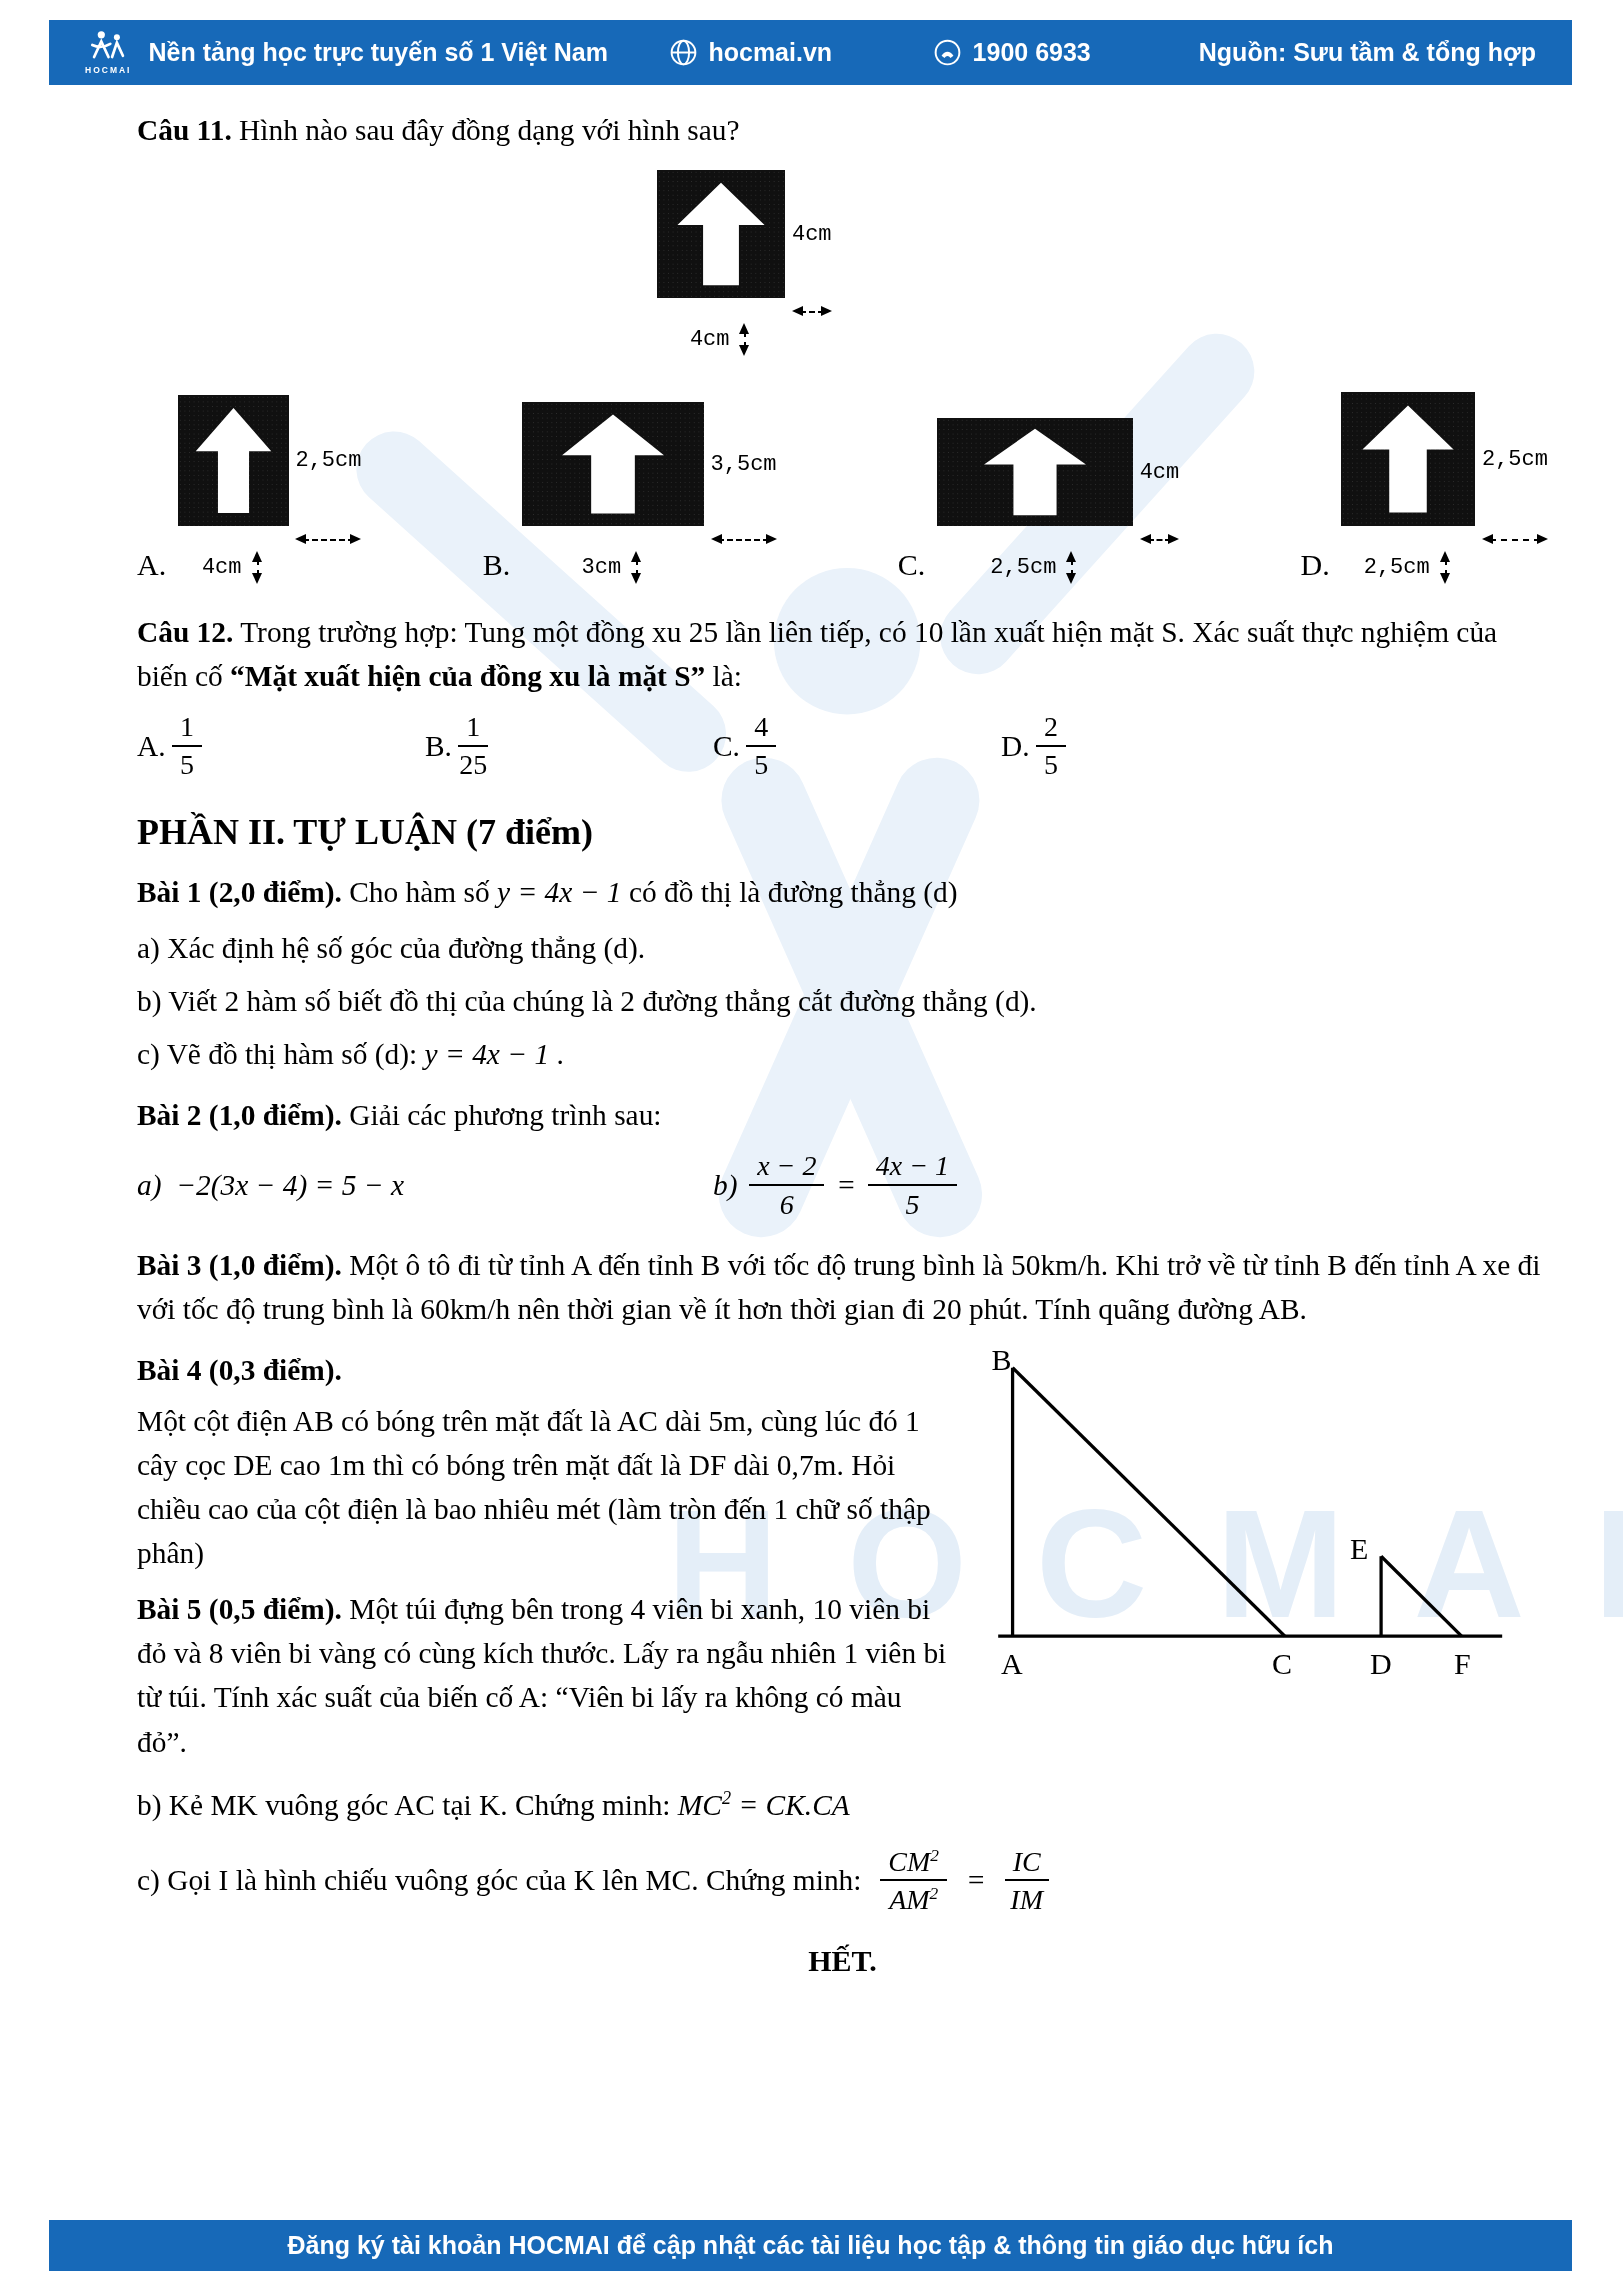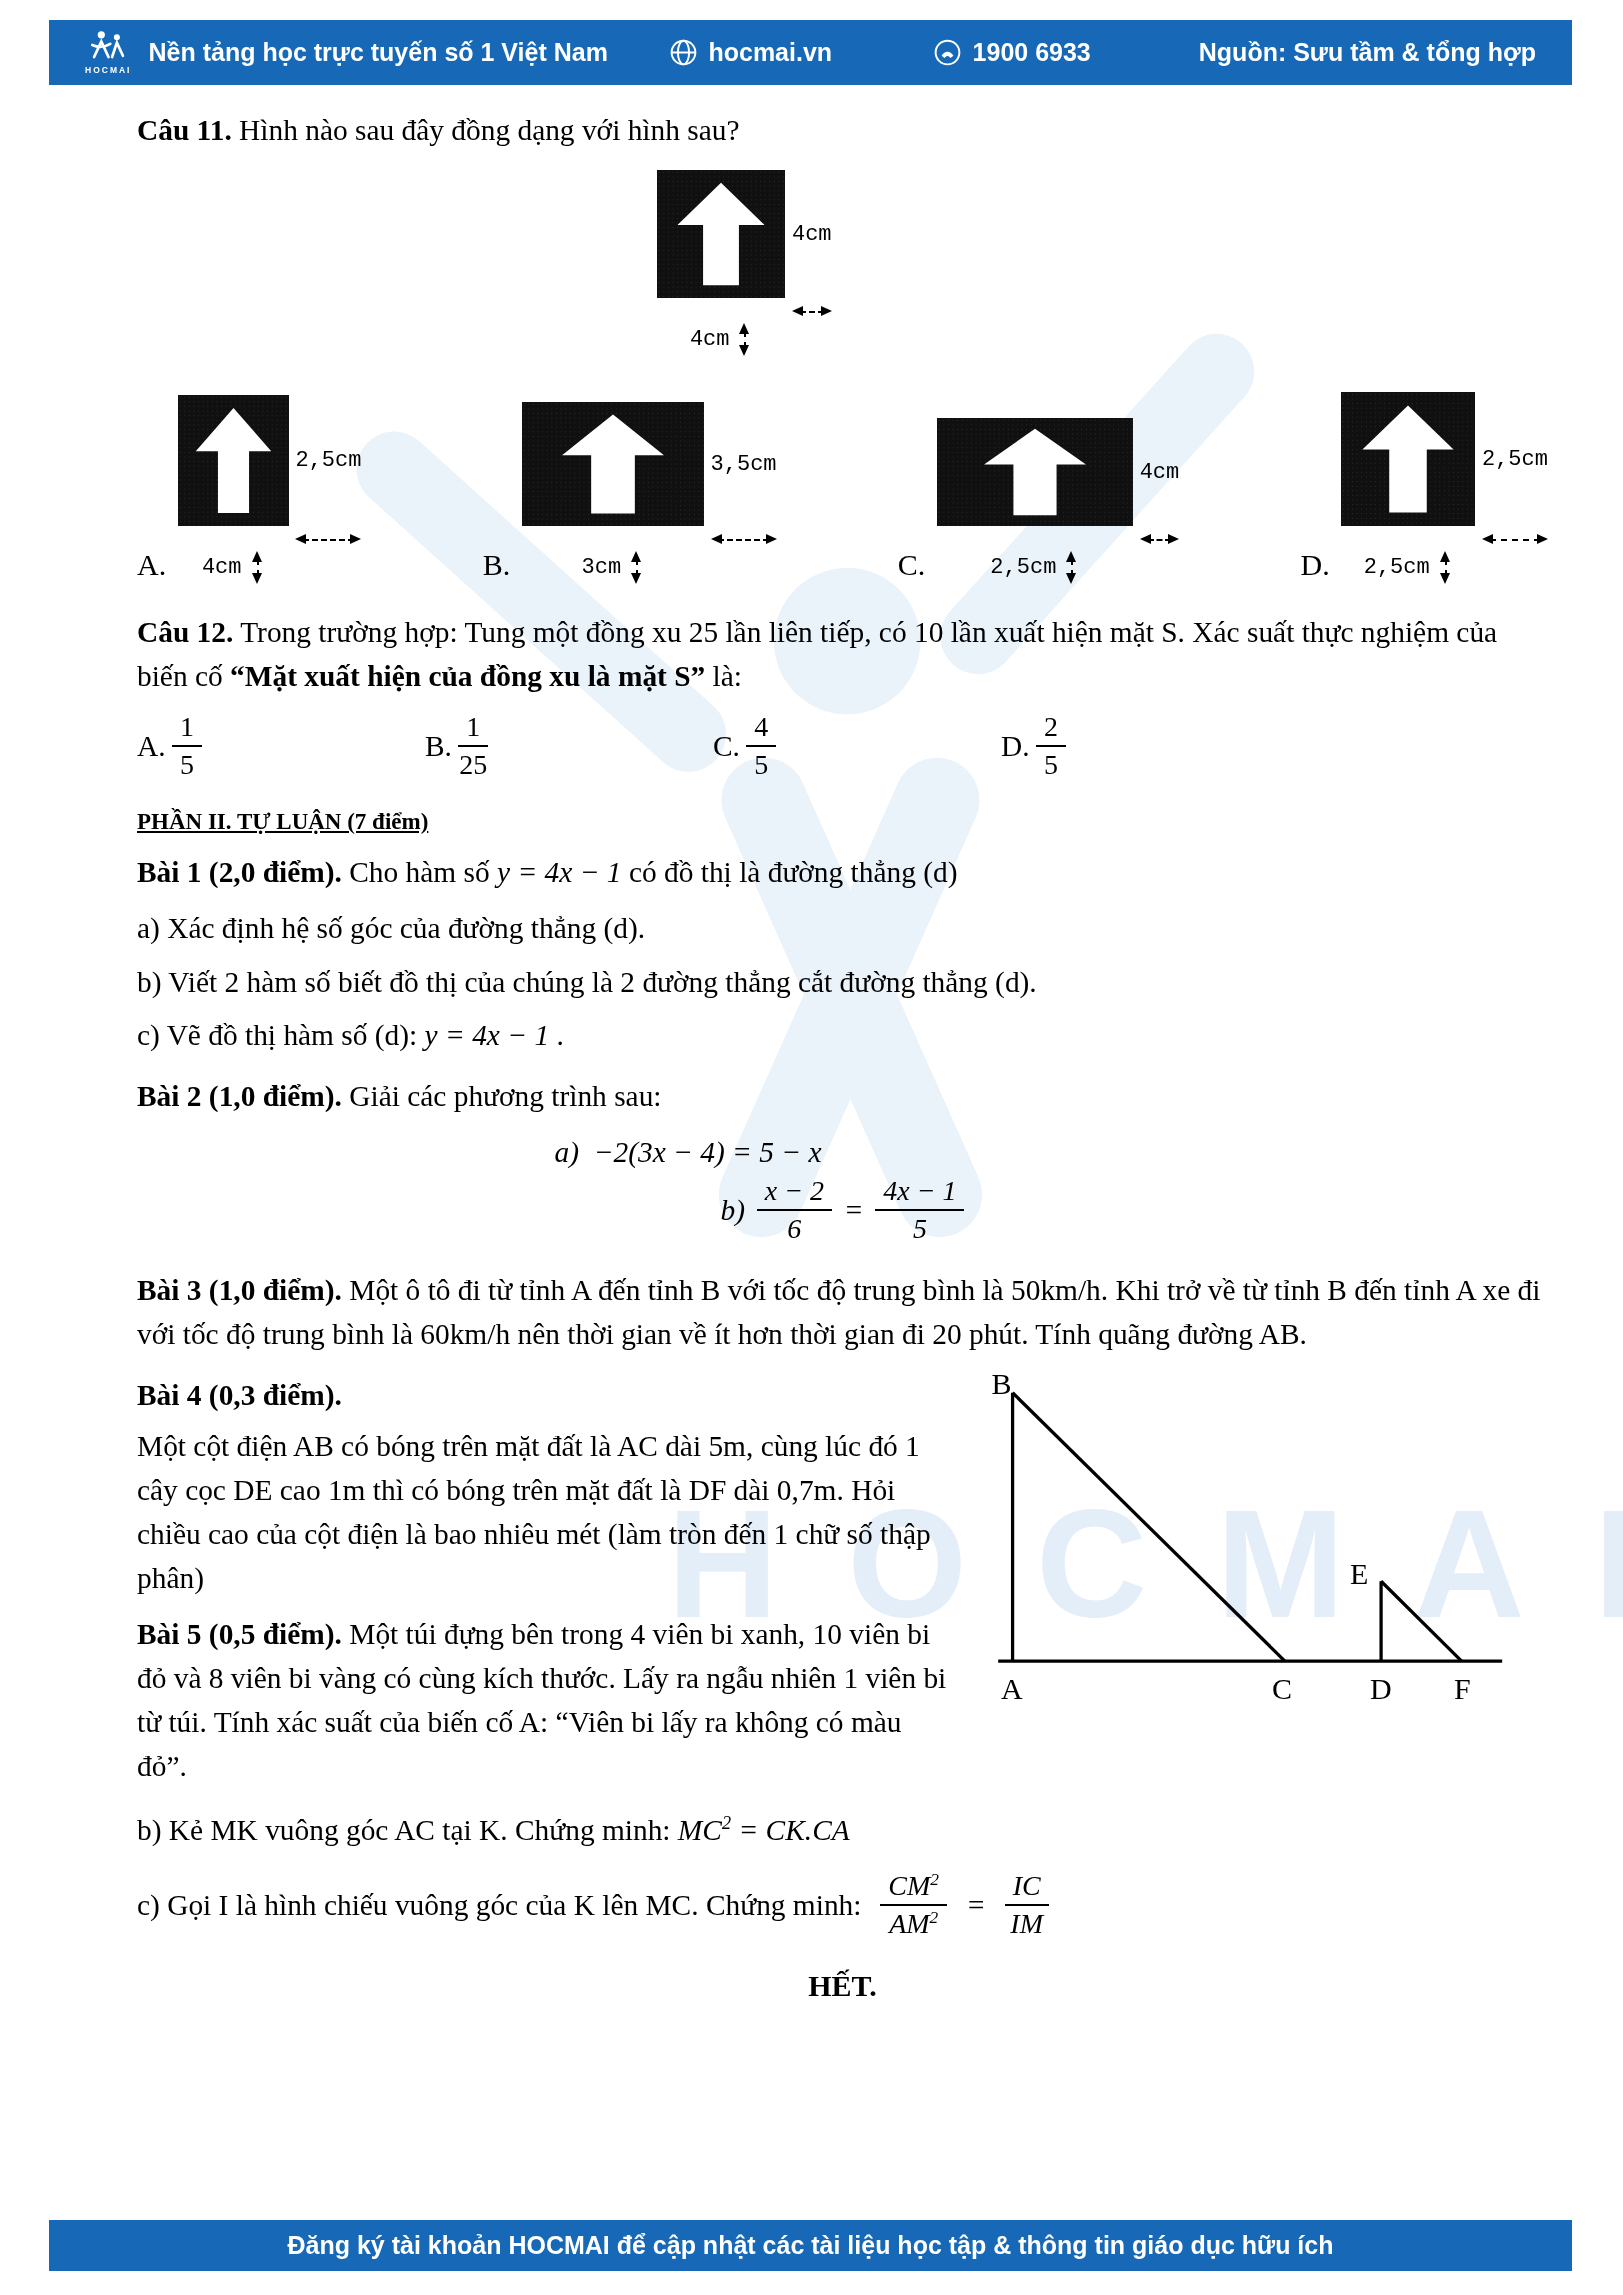--- a/index.html
+++ b/index.html
@@ -24,21 +24,21 @@
   .hicon{display:flex;align-items:center;}
   .botbar{position:absolute;left:49px;right:51px;bottom:23.6px;height:51px;background:#1769b8;z-index:2;
           display:flex;align-items:center;justify-content:center;
           font-family:"Liberation Sans","DejaVu Sans",sans-serif;color:#fff;font-weight:bold;font-size:25px;}
 
   
   .content{position:absolute;top:108px;left:137px;right:75px;z-index:1;line-height:1.5;}
   .para{margin:0 0 11.8px 0;}
   b{font-weight:bold;}
   .math{font-style:italic;}
-  .title2{font-size:23px;font-weight:bold;margin:17px 0 10.5px 0;text-decoration:underline;}
+  .title2{font-size:36px;font-weight:bold;margin:17px 0 10.5px 0;}
   .item{margin:0 0 9.2px 0;}
   .center{text-align:center;}
   sup{font-size:0.62em;vertical-align:super;line-height:0;}
 
   
   .frac{display:inline-flex;flex-direction:column;align-items:center;vertical-align:middle;
         line-height:1.2;font-size:28px;}
   .frac .num{border-bottom:2px solid #000;padding:0 7.9px 1.3px 7.9px;}
   .frac .den{padding-top:1.3px;}
   .mfrac{font-style:italic;}
@@ -67,21 +67,21 @@
         border-left:5.9px solid transparent;border-right:5.9px solid transparent;border-top:11px solid #000;}
   .abox{background:#101010;background-image:radial-gradient(#2e2e2e 0.8px,transparent 0.8px);
         background-size:4.6px 4.6px;}
   .abox svg{display:block;width:100%;height:100%;}
 
   
   .ans-row{display:grid;grid-template-columns:288px 288px 288px 1fr;align-items:center;margin:3.9px 0 23.6px 0;}
   .ansopt{display:flex;align-items:center;gap:6.5px;}
 
   
-  .eq-row{display:flex;align-items:center;margin:6.5px 0 22px 0;flex-direction:column;}
+  .eq-row{display:flex;align-items:center;margin:6.5px 0 22px 0;}
   .eq-a{width:576px;}
   .eq-b{display:flex;align-items:center;gap:11.8px;}
 
   
   .b45{overflow:hidden;}
   .diagram{float:right;width:576px;height:334px;position:relative;margin:0 0 6.5px 17px;}
   .diagram svg{position:absolute;inset:0;}
   .dlabel{position:absolute;font-size:30px;}
 
   .flexline{display:flex;align-items:center;gap:19px;flex-wrap:wrap;}

